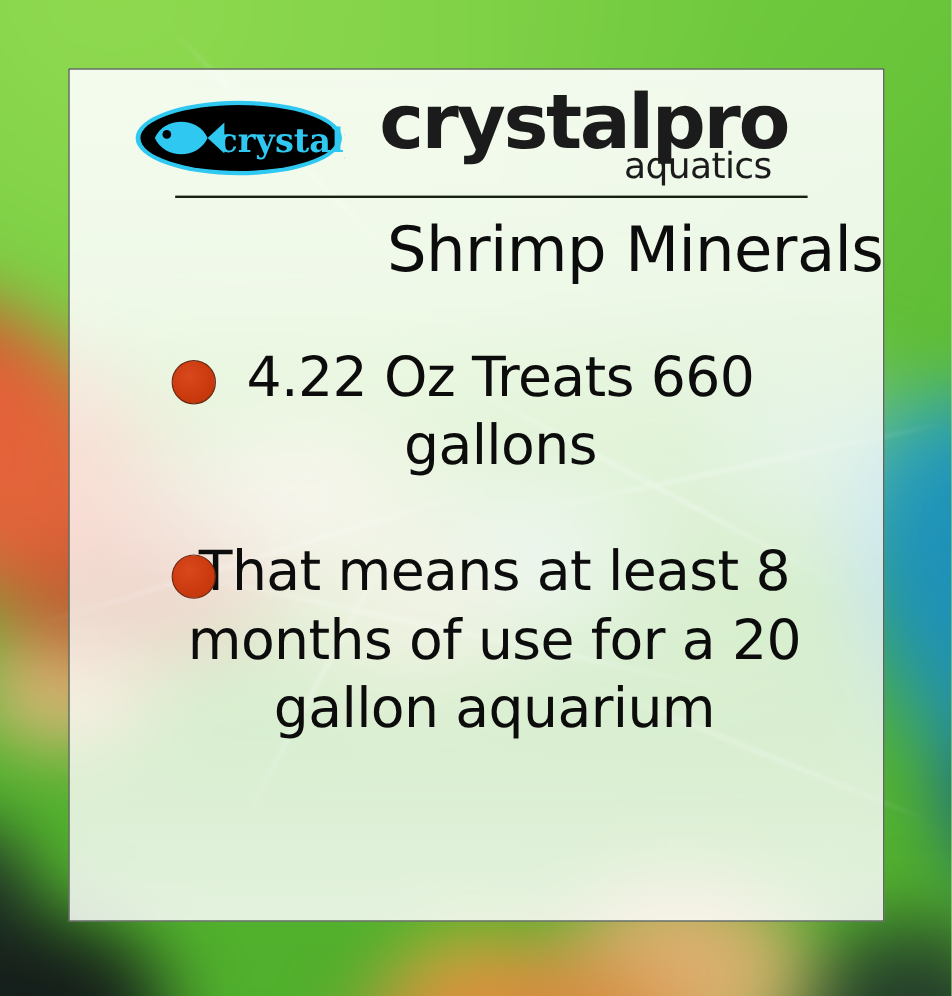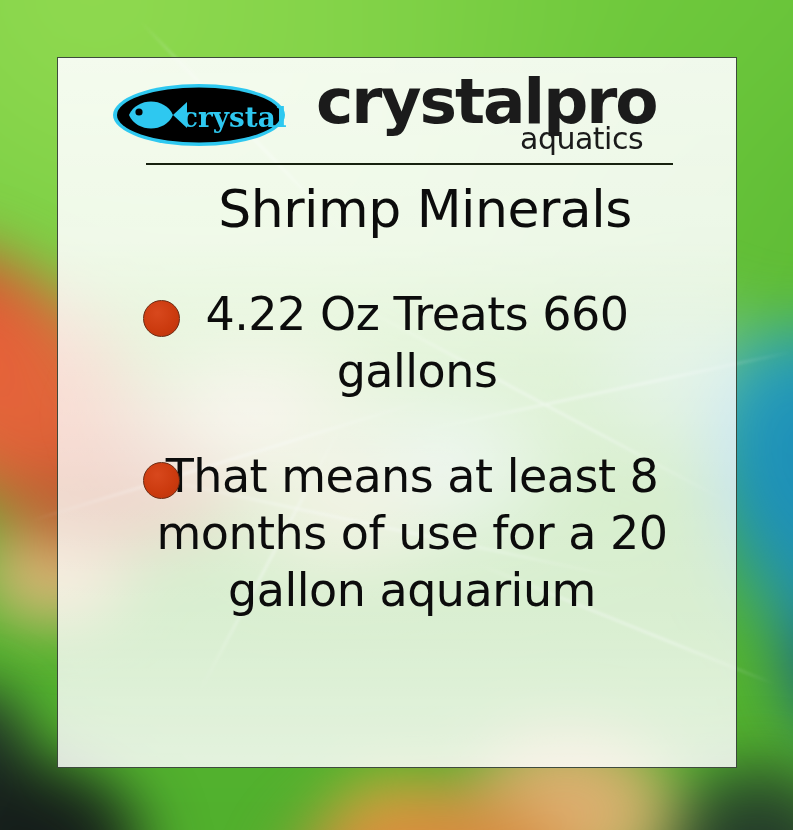--- a/index.html
+++ b/index.html
@@ -161,28 +161,27 @@
     height: 0;
     border-top: 2px solid #17210f;
   }
 
   
   .headline {
     position: absolute;
     left: 0;
     top: 122px;
     width: 100%;
-    text-align: center;
+    text-align: right;
     font-family: "DejaVu Sans", sans-serif;
     font-weight: 400;
     font-size: 52px;
     letter-spacing: -0.5px;
     color: #0c0c0c;
     line-height: 1.12;
-    padding-left: 28px;
   }
 
   
   .bullets {
     position: absolute;
     left: 0;
     top: 228px;
     width: 100%;
   }
   .bullet-row {

